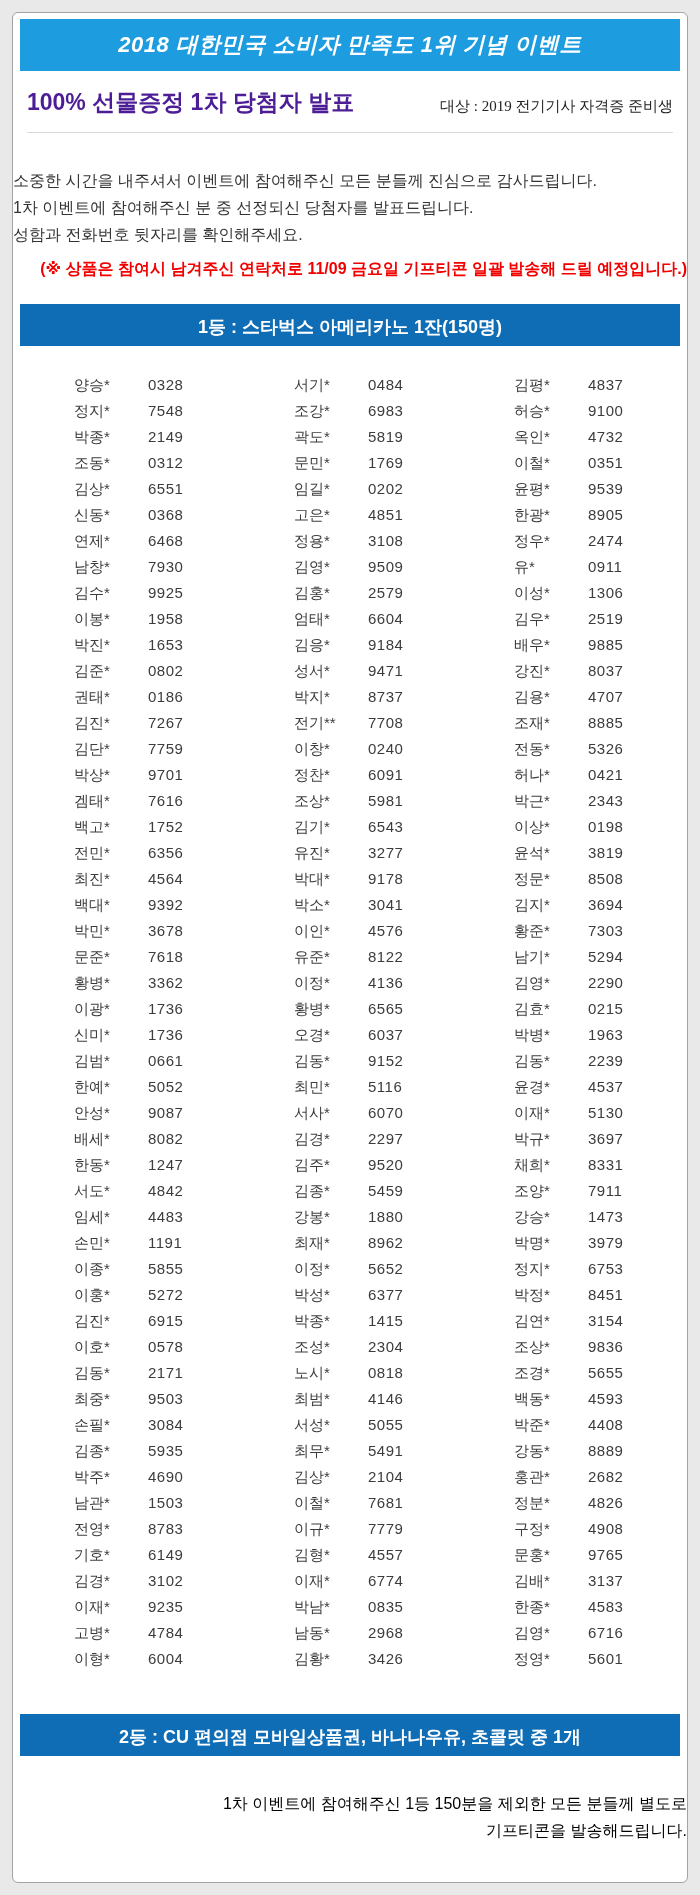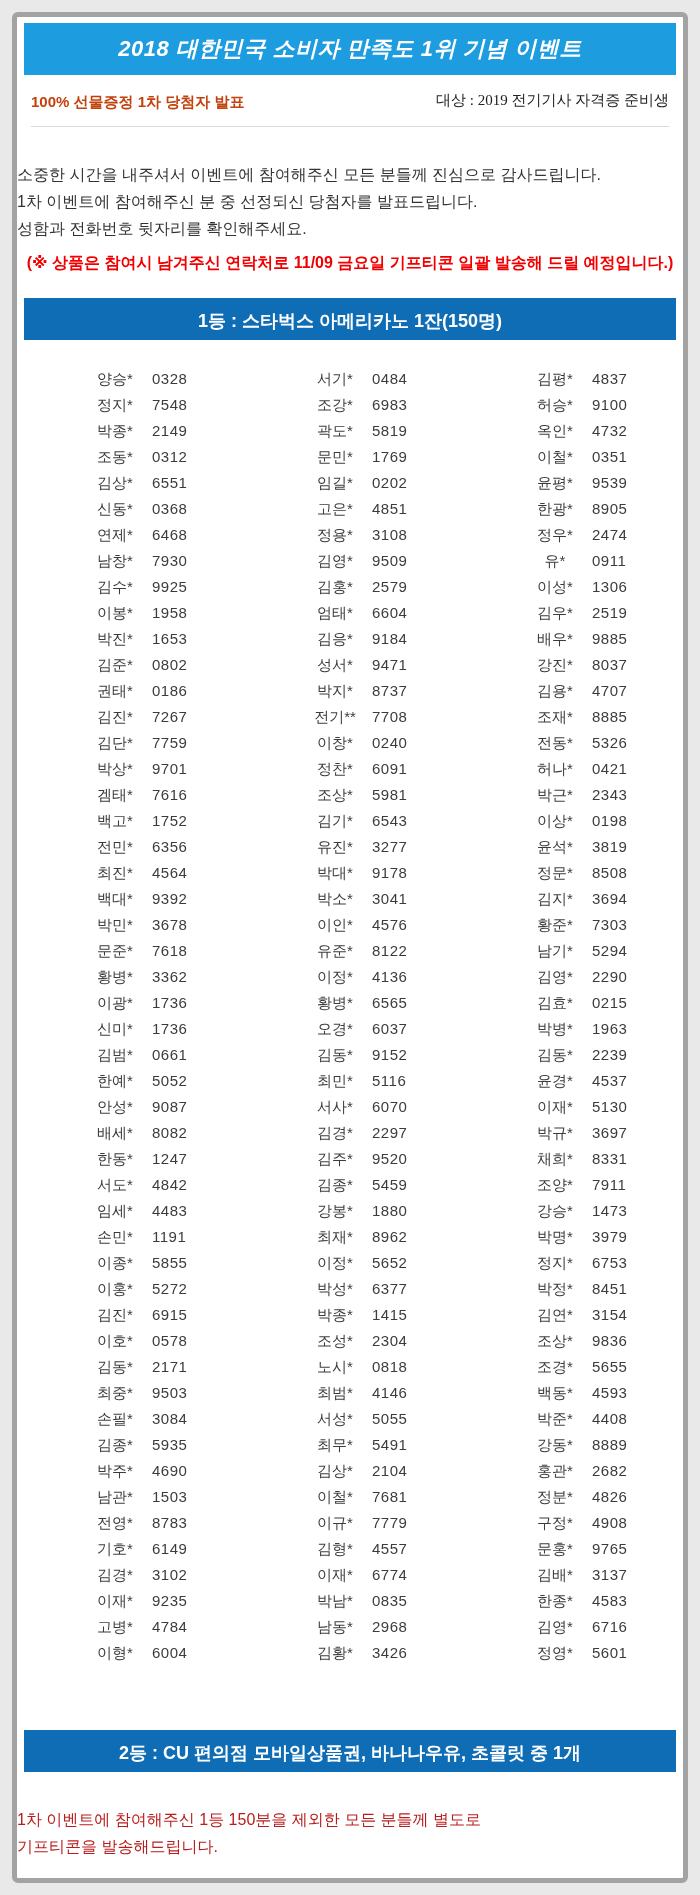--- a/index.html
+++ b/index.html
@@ -13,21 +13,21 @@
     width: 700px;
     height: 1895px;
     background: var(--page-bg, #e9e9e9);
     overflow: hidden;
   }
   .card {
     position: absolute;
     left: 12px; top: 12px; right: 12px; bottom: 12px;
     background: var(--card-bg, #ffffff);
     border-radius: 6px;
-    border: 5px solid #a3a3a3;
+    border: 1px solid #a3a3a3;
     overflow: hidden;
   }
   .banner {
     margin: 0 7px;
     color: #ffffff;
     text-align: center;
     font-weight: bold;
   }
   .banner-top {
     margin-top: 6px;
@@ -40,73 +40,73 @@
   }
   .title-row {
     display: flex;
     justify-content: space-between;
     align-items: flex-end;
     margin: 16px 14px 0 14px;
     padding-bottom: 14px;
     border-bottom: 1px solid #d9d9d9;
   }
   .page-title {
-    font-size: 15px;
+    font-size: 23px;
     font-weight: bold;
-    color: #c2410c;
+    color: #4c1d95;
   }
   .target {
     font-size: 15px;
     color: #222222;
     padding-bottom: 2px;
     font-family: Liberation Serif, serif;
   }
   .intro {
     margin-top: 34px;
     text-align: left;
     font-size: 16px;
     line-height: 27px;
     color: #333333;
   }
   .notice {
     margin-top: 11px;
-    text-align: center;
+    text-align: right;
     font-size: 16px;
     font-weight: bold;
     color: var(--notice-red, #f20000);
   }
   .banner-section {
     margin-top: 24px;
     height: 42px;
     line-height: 46px;
     background: var(--section-blue, #0f6db6);
     font-size: 18px;
   }
-  .banner-second { margin-top: 64px; }
+  .banner-second { margin-top: 42px; }
   .winners {
     display: flex;
     margin: 26px 30px 0 61px;
   }
-  .wcol { width: 220px; flex: 0 0 220px; text-align: center; }
+  .wcol { width: 220px; flex: 0 0 220px; }
   .wcol:last-child { width: auto; flex: 1; }
   .wrow {
     display: flex;
     height: 26px;
     line-height: 26px;
     font-size: 15px;
     color: #3c3c3c;
   }
   .wname { width: 74px; }
   .wnum  { letter-spacing: 0.5px; }
   .footer {
     margin-top: 34px;
-    text-align: left;
+    text-align: right;
     font-size: 16px;
     line-height: 27px;
-    color: #b91c1c;
+    color: #000000;
   }
 </style>
 </head>
 <body>
 
 <div class="stage">
   <div class="card">
 
     <div class="banner banner-top">
       <span>2018 대한민국 소비자 만족도 1위 기념 이벤트</span>

